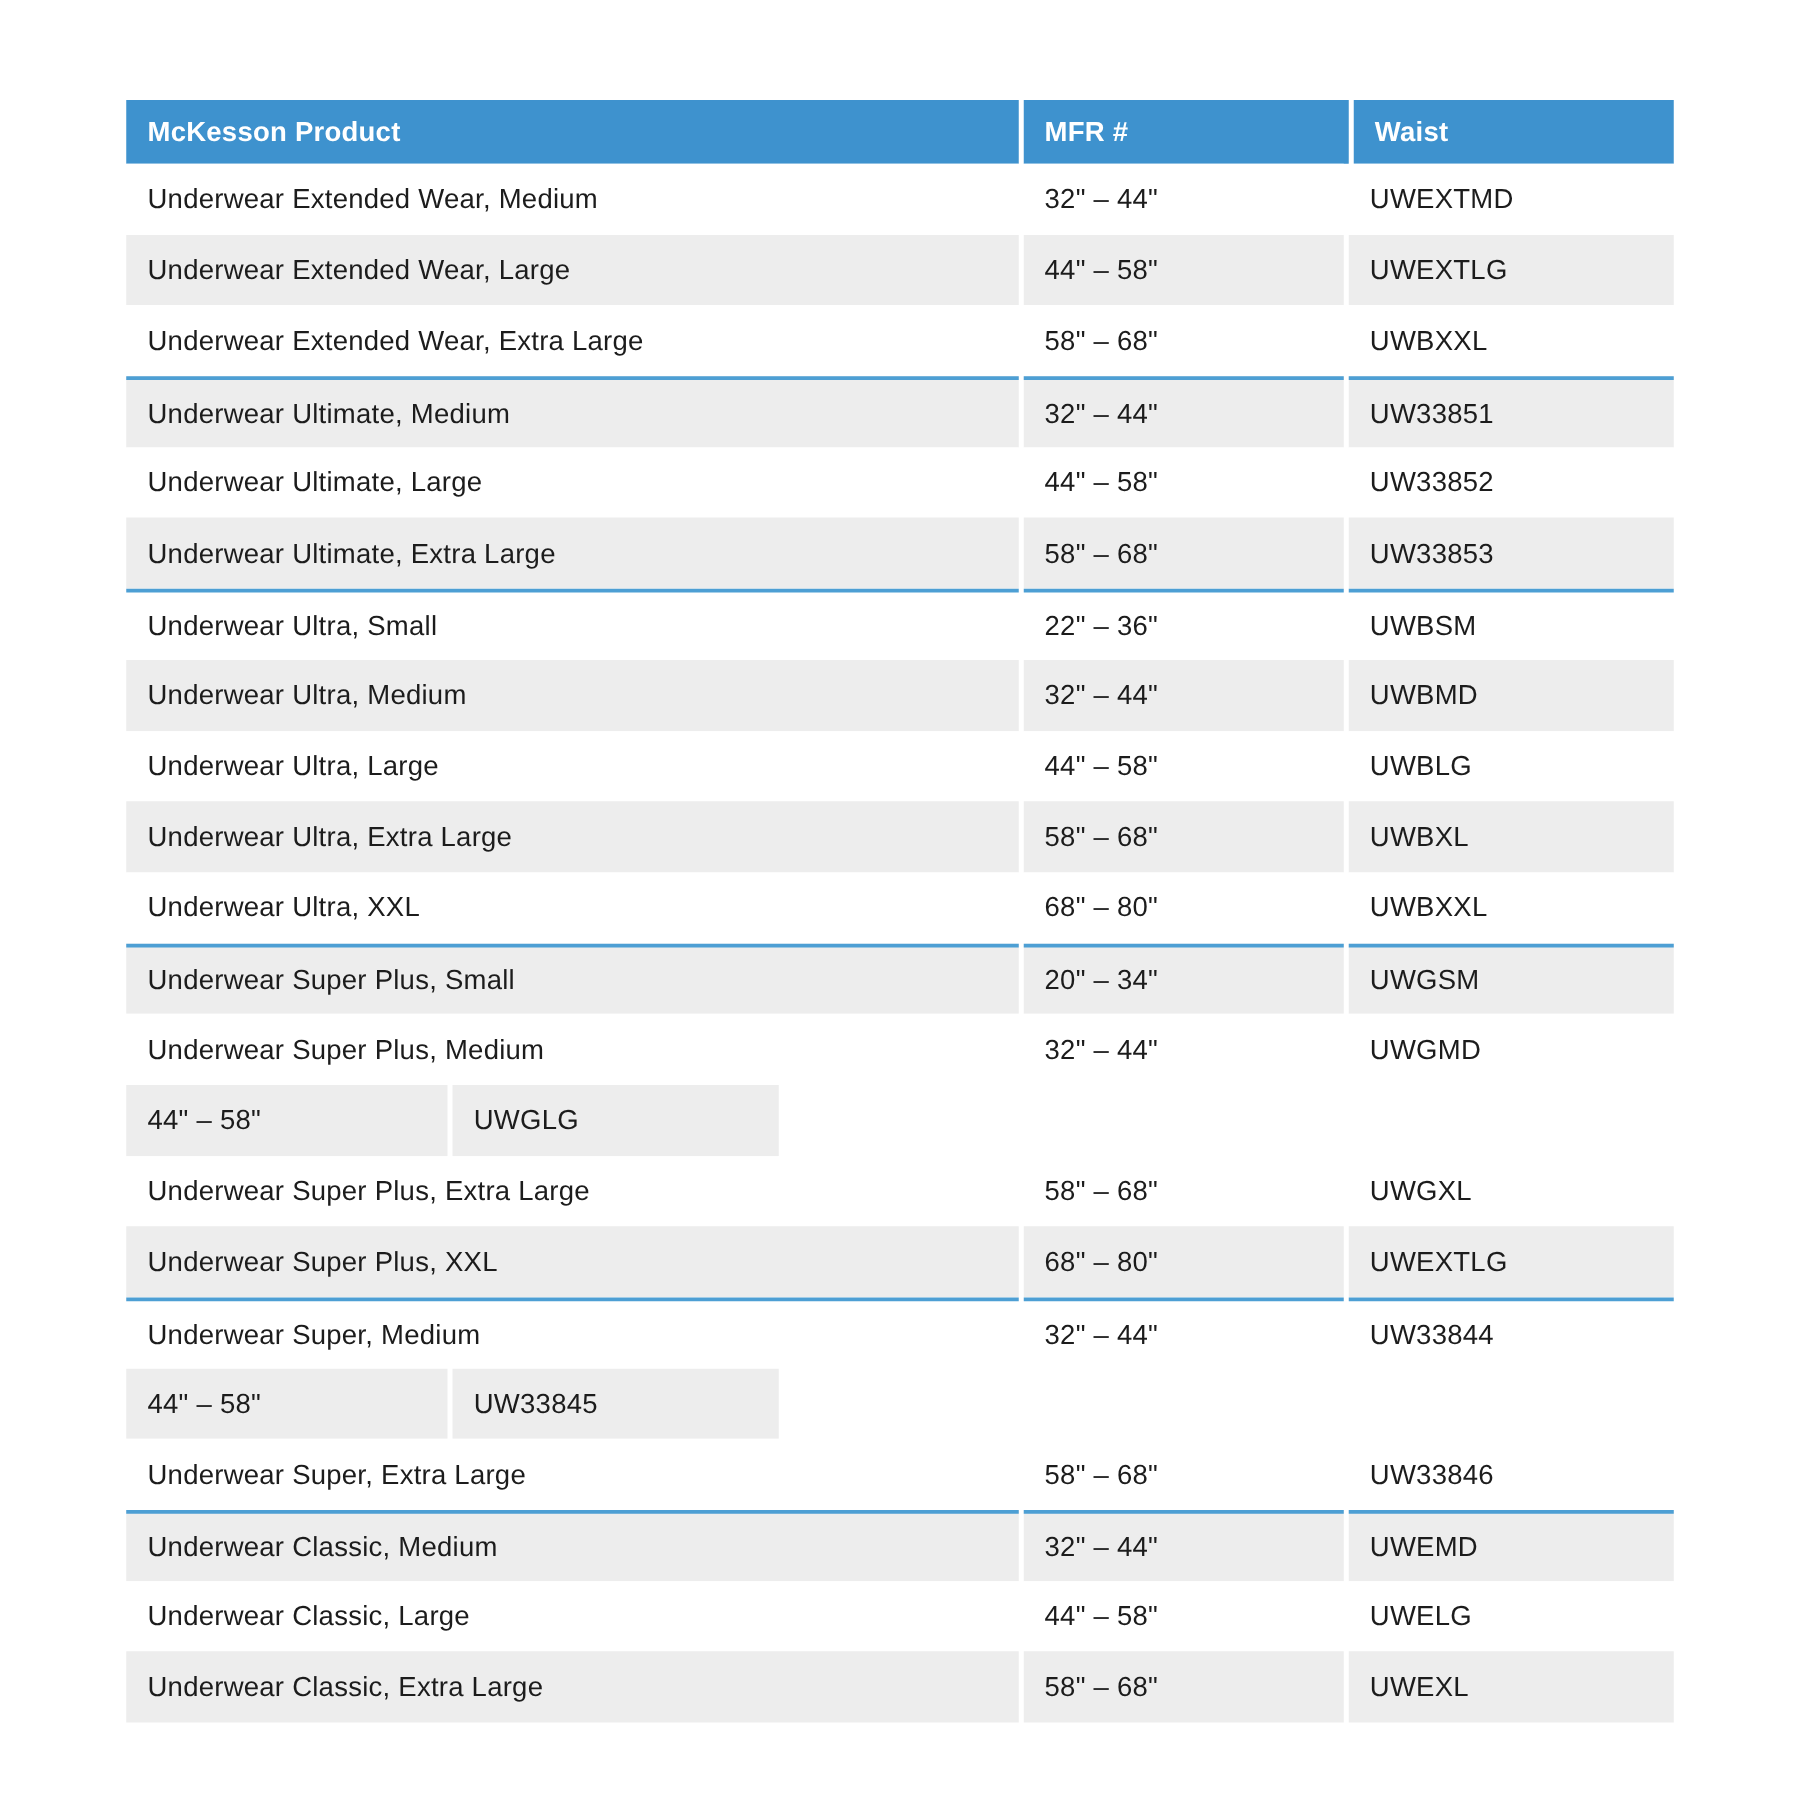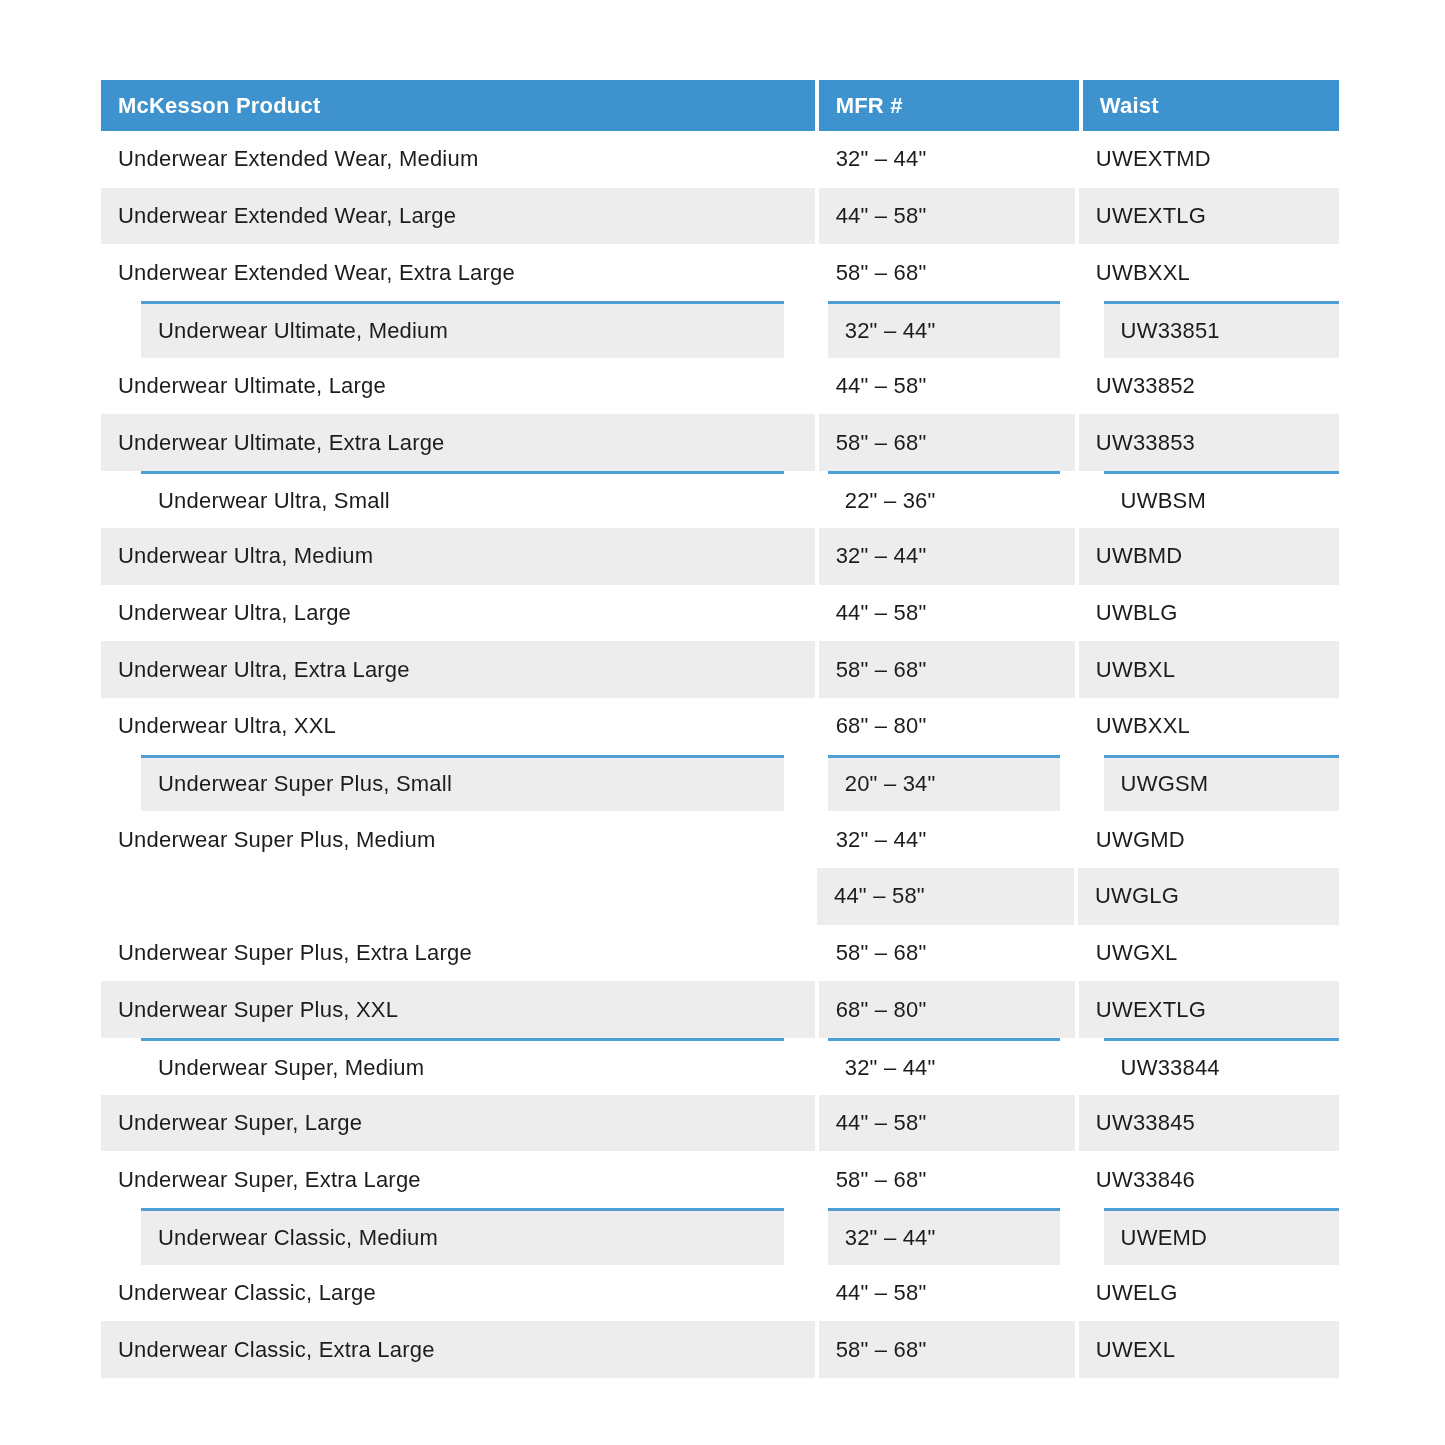--- a/index.html
+++ b/index.html
@@ -18,21 +18,20 @@
   .size-table {
     position: absolute;
     left: 101px;
     top: 80px;
     width: 1238px;
   }
   .row {
     display: flex;
     gap: 4px;
     height: 56.7px;
-    justify-content: flex-end;
   }
   .row.header-row {
     height: 51px;
   }
   .cell {
     box-sizing: border-box;
     display: flex;
     align-items: center;
     padding-left: 17px;
     font-size: 22px;
@@ -44,21 +43,21 @@
   .c1 { width: 716px; }
   .c2 { width: 257px; }
   .c3 { width: 261px; }
   .header-row .cell {
     background: var(--header-bg, #3e92ce);
     color: var(--header-text, #ffffff);
     font-weight: bold;
   }
   .row.even .cell { background: var(--row-bg, #ffffff); }
   .row.odd  .cell { background: var(--row-alt-bg, #ededed); }
-  .row.group-start .cell { border-top: 3px solid var(--divider, #4d9fd4); margin-left: 40px; }
+  .row.group-start .cell { border-top: 3px solid var(--divider, #4d9fd4); }
 </style>
 </head>
 <body>
 
 <div class="canvas">
   <div class="size-table">
 
     <div class="row header-row">
       <div class="cell c1">McKesson Product</div>
       <div class="cell c3">MFR #</div>
@@ -144,21 +143,20 @@
           <div class="cell c1">Underwear Super Plus, XXL</div>
           <div class="cell c2">68" – 80"</div>
           <div class="cell c3">UWEXTLG</div>
         </div>
         <div class="row even group-start">
           <div class="cell c1">Underwear Super, Medium</div>
           <div class="cell c2">32" – 44"</div>
           <div class="cell c3">UW33844</div>
         </div>
         <div class="row odd">
-          <div class="cell c1">Underwear Super, Large</div>
           <div class="cell c2">44" – 58"</div>
           <div class="cell c3">UW33845</div>
         </div>
         <div class="row even">
           <div class="cell c1">Underwear Super, Extra Large</div>
           <div class="cell c2">58" – 68"</div>
           <div class="cell c3">UW33846</div>
         </div>
         <div class="row odd group-start">
           <div class="cell c1">Underwear Classic, Medium</div>

